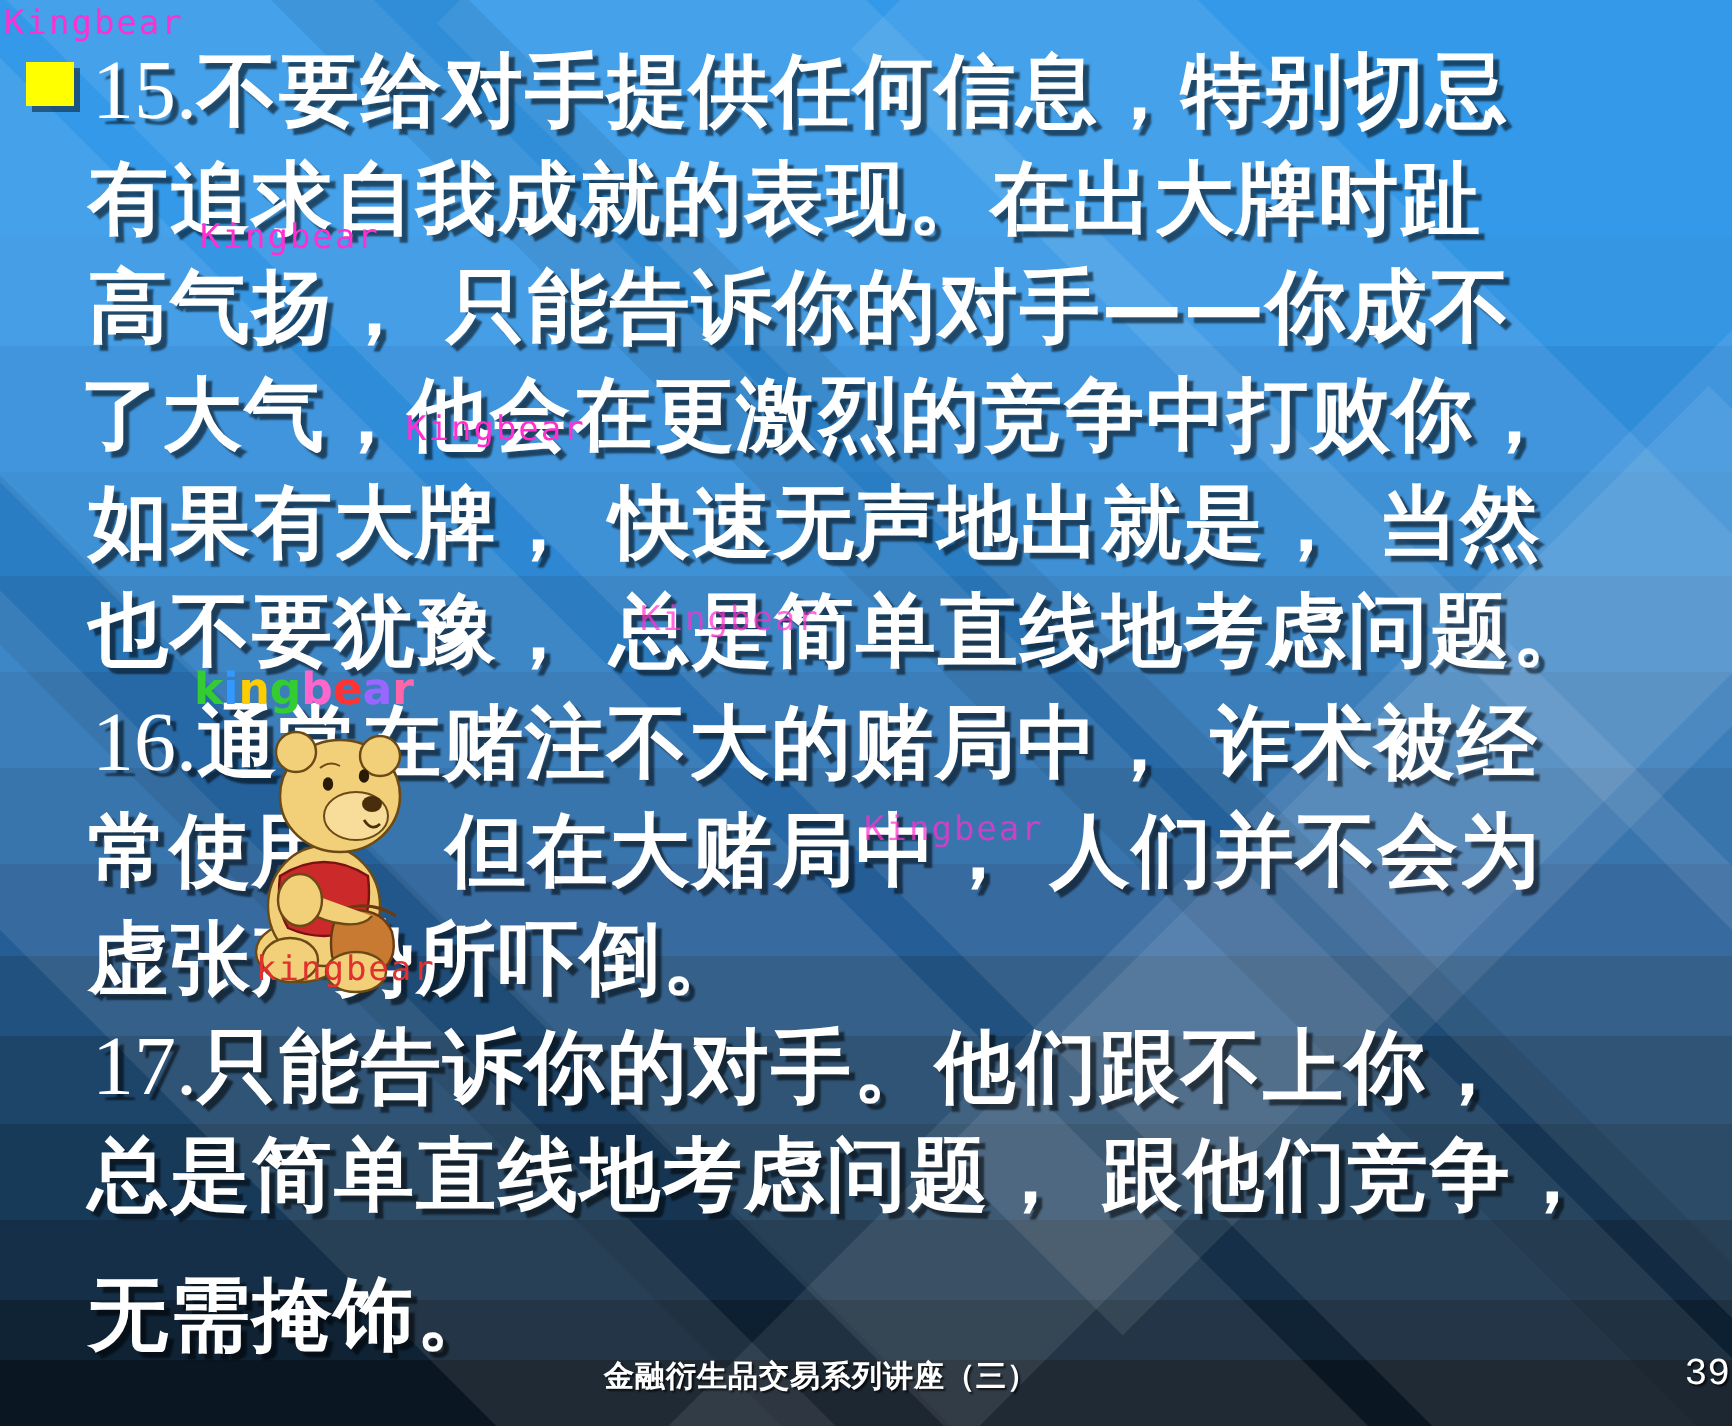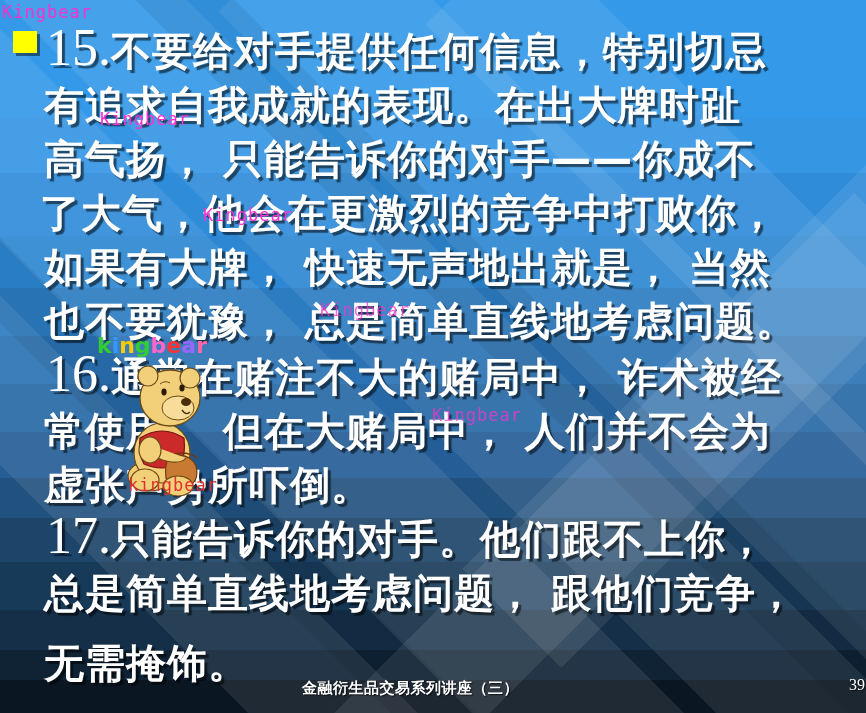--- a/index.html
+++ b/index.html
@@ -38,21 +38,21 @@
     color:#ffffff;
     font-family:"DejaVu Sans","Liberation Sans",sans-serif;
     font-weight:bold;
     font-size:40px;
     letter-spacing:1px;
     text-shadow:3px 3px 1px rgba(0,0,0,.55);
   }
   .line .num{
     font-family:"Liberation Serif","DejaVu Serif",serif;
     font-weight:normal;
-    font-size:52px;
+    font-size:42px;
     letter-spacing:0;
   }
 
   
   .wm{
     position:absolute;
     font-family:"DejaVu Sans Mono","Liberation Mono",monospace;
     font-size:17px;
     color:#ff2fd0;
     letter-spacing:1px;
@@ -75,22 +75,22 @@
   }
   .footer-title{
     position:absolute;left:285px;top:14px;
     color:#ffffff;font-size:15px;font-weight:bold;
     font-family:"DejaVu Sans","Liberation Sans",sans-serif;
     letter-spacing:.5px;
     text-shadow:1px 1px 1px rgba(0,0,0,.7);
   }
   .footer-page{
     position:absolute;right:18px;top:11px;
-    color:#ffffff;font-size:16px;
-    font-family:Liberation Serif, serif;
+    color:#ffffff;font-size:19px;
+    font-family:Liberation Mono, monospace;
     text-shadow:1px 1px 1px rgba(0,0,0,.7);
   }
 </style>
 </head>
 <body>
 
 <div id="slide">
 
   <div class="bands">
     <div class="band" style="top:0px;height:118px;background:#3399e8;"></div>

